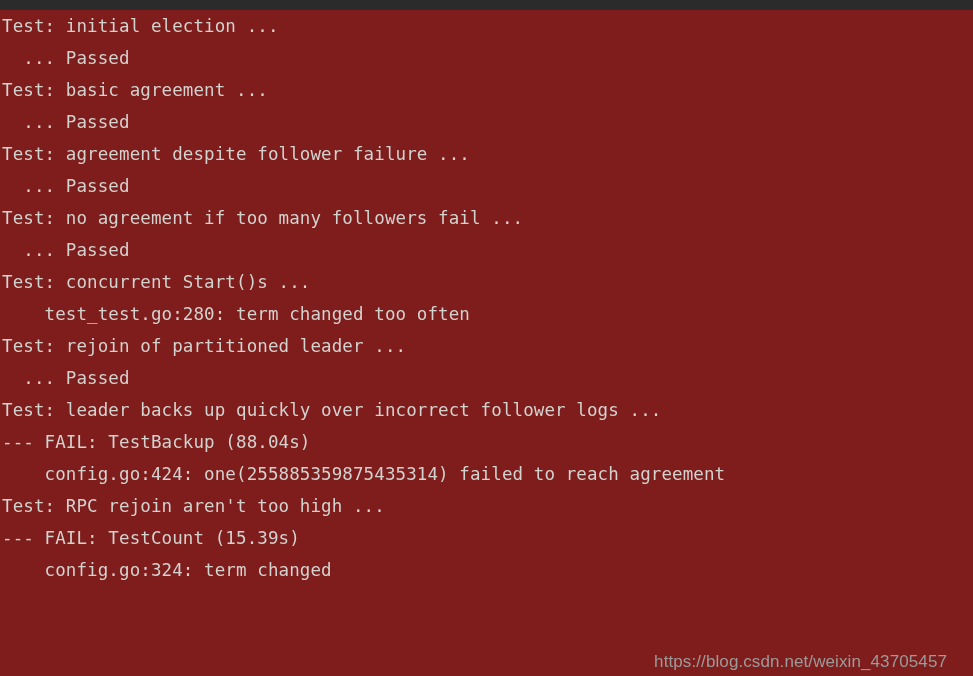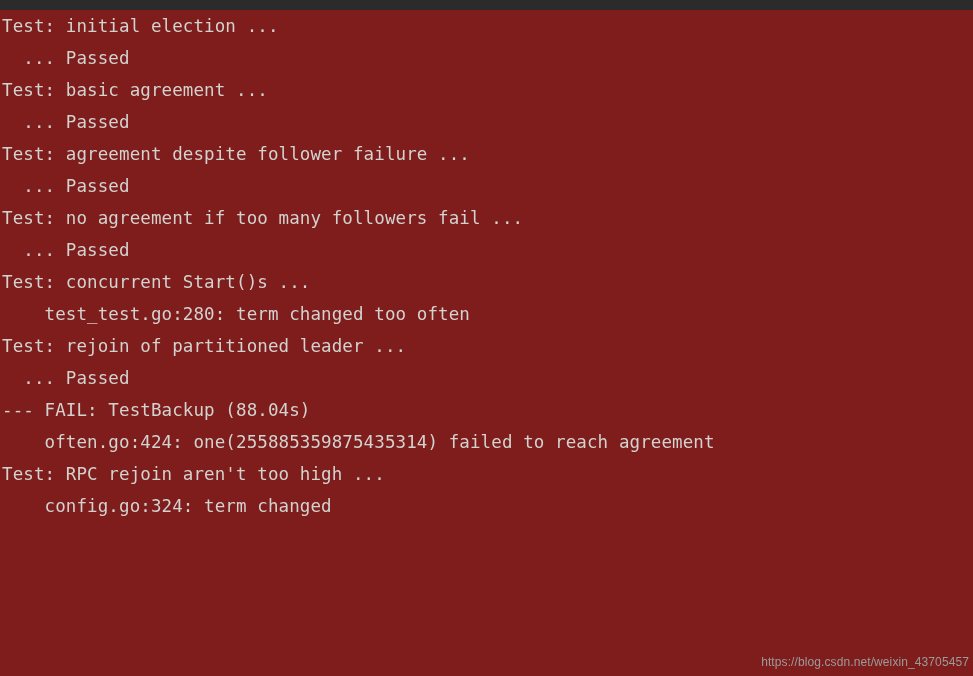--- a/index.html
+++ b/index.html
@@ -37,24 +37,24 @@
     height: 32px;
     line-height: 32px;
     white-space: pre;
     padding-left: 2px;
     color: #d2d2ce;
     letter-spacing: 0.1px;
   }
 
   .watermark {
     position: absolute;
-    right: 4px;
+    right: 26px;
     bottom: 16px;
     font-family: "Liberation Sans", "DejaVu Sans", sans-serif;
-    font-size: 12px;
+    font-size: 17px;
     line-height: 16px;
     color: #9b9b99;
     white-space: pre;
     letter-spacing: 0.1px;
     user-select: none;
   }
 </style>
 </head>
 <body>
 
@@ -66,21 +66,23 @@
       <span class="line">Test: basic agreement ...</span>
       <span class="line">  ... Passed</span>
       <span class="line">Test: agreement despite follower failure ...</span>
       <span class="line">  ... Passed</span>
       <span class="line">Test: no agreement if too many followers fail ...</span>
       <span class="line">  ... Passed</span>
       <span class="line">Test: concurrent Start()s ...</span>
       <span class="line">    test_test.go:280: term changed too often</span>
       <span class="line">Test: rejoin of partitioned leader ...</span>
       <span class="line">  ... Passed</span>
+      <span class="line">Test: leader backs up quickly over incorrect follower logs ...</span>
       <span class="line">--- FAIL: TestBackup (88.04s)</span>
-      <span class="line">    often.go:424: one(255885359875435314) failed to reach agreement</span>
+      <span class="line">    config.go:424: one(255885359875435314) failed to reach agreement</span>
       <span class="line">Test: RPC rejoin aren't too high ...</span>
+      <span class="line">--- FAIL: TestCount (15.39s)</span>
       <span class="line">    config.go:324: term changed</span>
     </div>
 
   <div class="watermark">https://blog.csdn.net/weixin_43705457</div>
 
 </div>
 
 </body></html>

